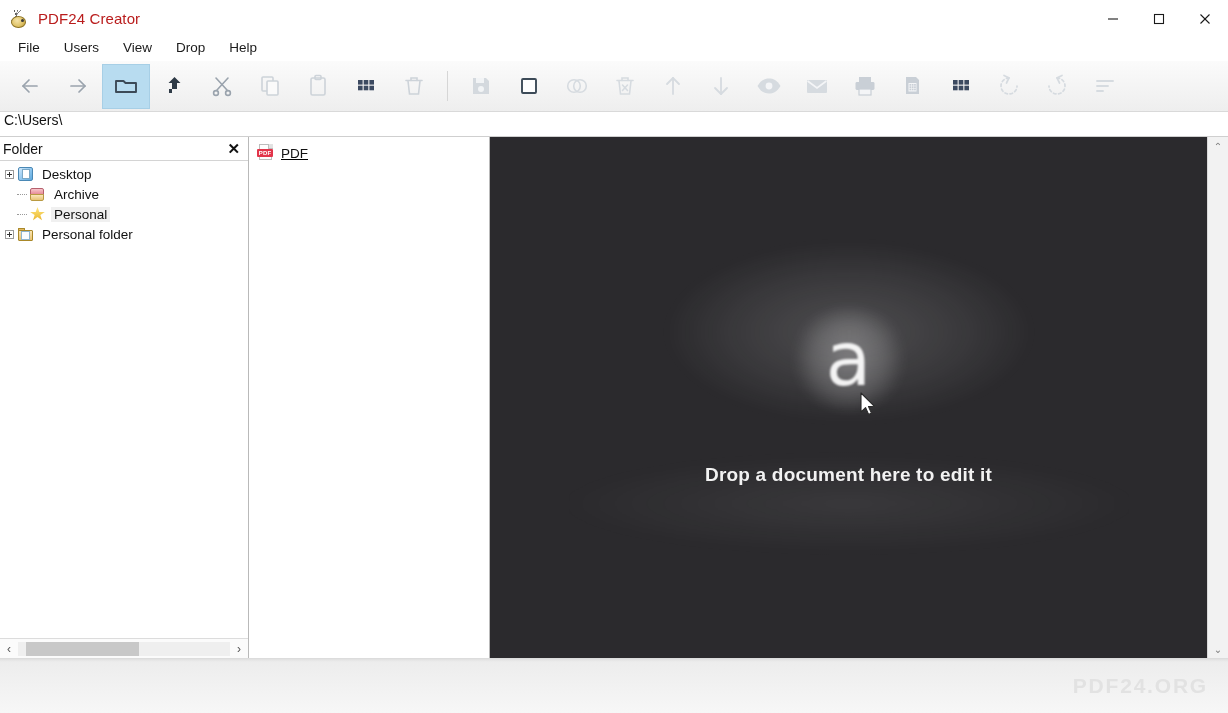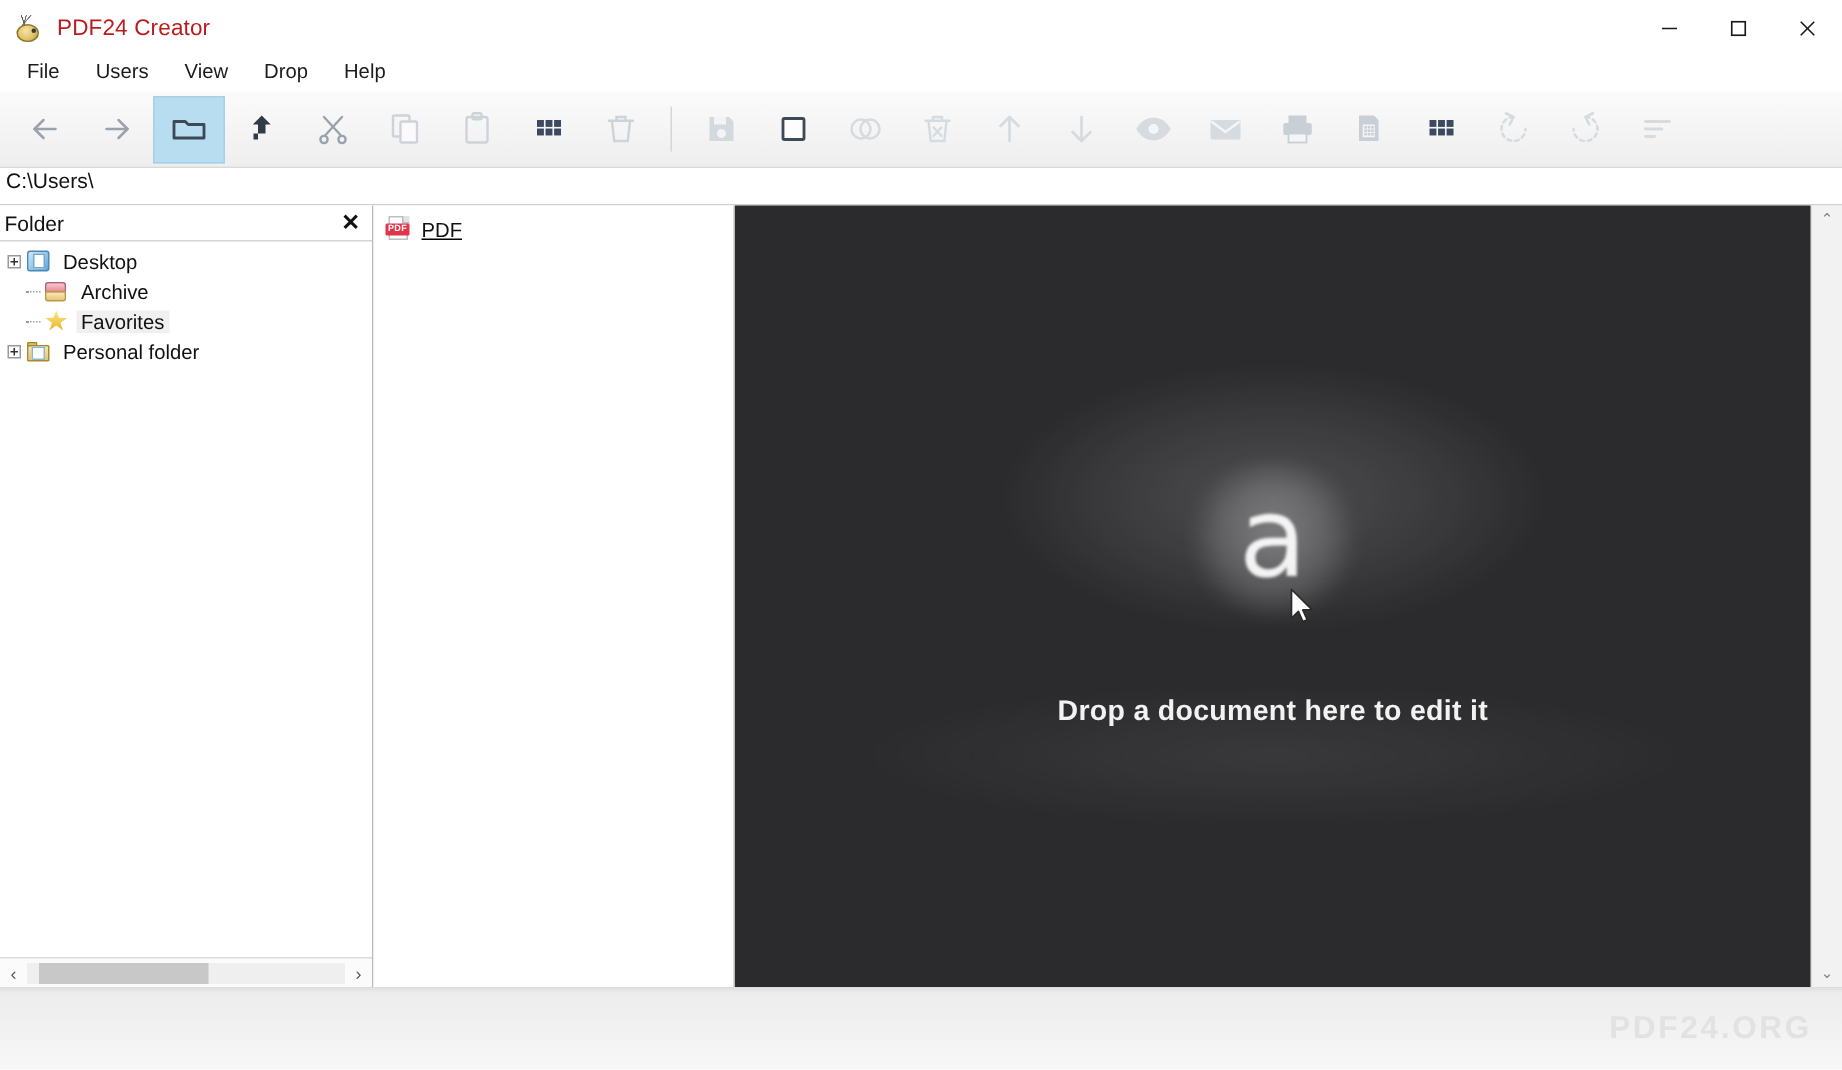--- a/index.html
+++ b/index.html
@@ -556,21 +556,21 @@
             </span>
           <span class="tree-label">Archive</span>
         </div>
 
         <div class="tree-row selected">
           <span class="expander empty"></span>
           <span class="dots"></span>
           <span class="tree-ico">
               <span class="ico-star"></span>
             </span>
-          <span class="tree-label">Favorites</span>
+          <span class="tree-label">Personal</span>
         </div>
 
         <div class="tree-row">
           <span class="expander"></span>
           <span class="tree-ico ico-folder">
               <span class="tab"></span>
               <span class="bdy"></span>
               <span class="pg"></span>
             </span>
           <span class="tree-label">Personal folder</span>

